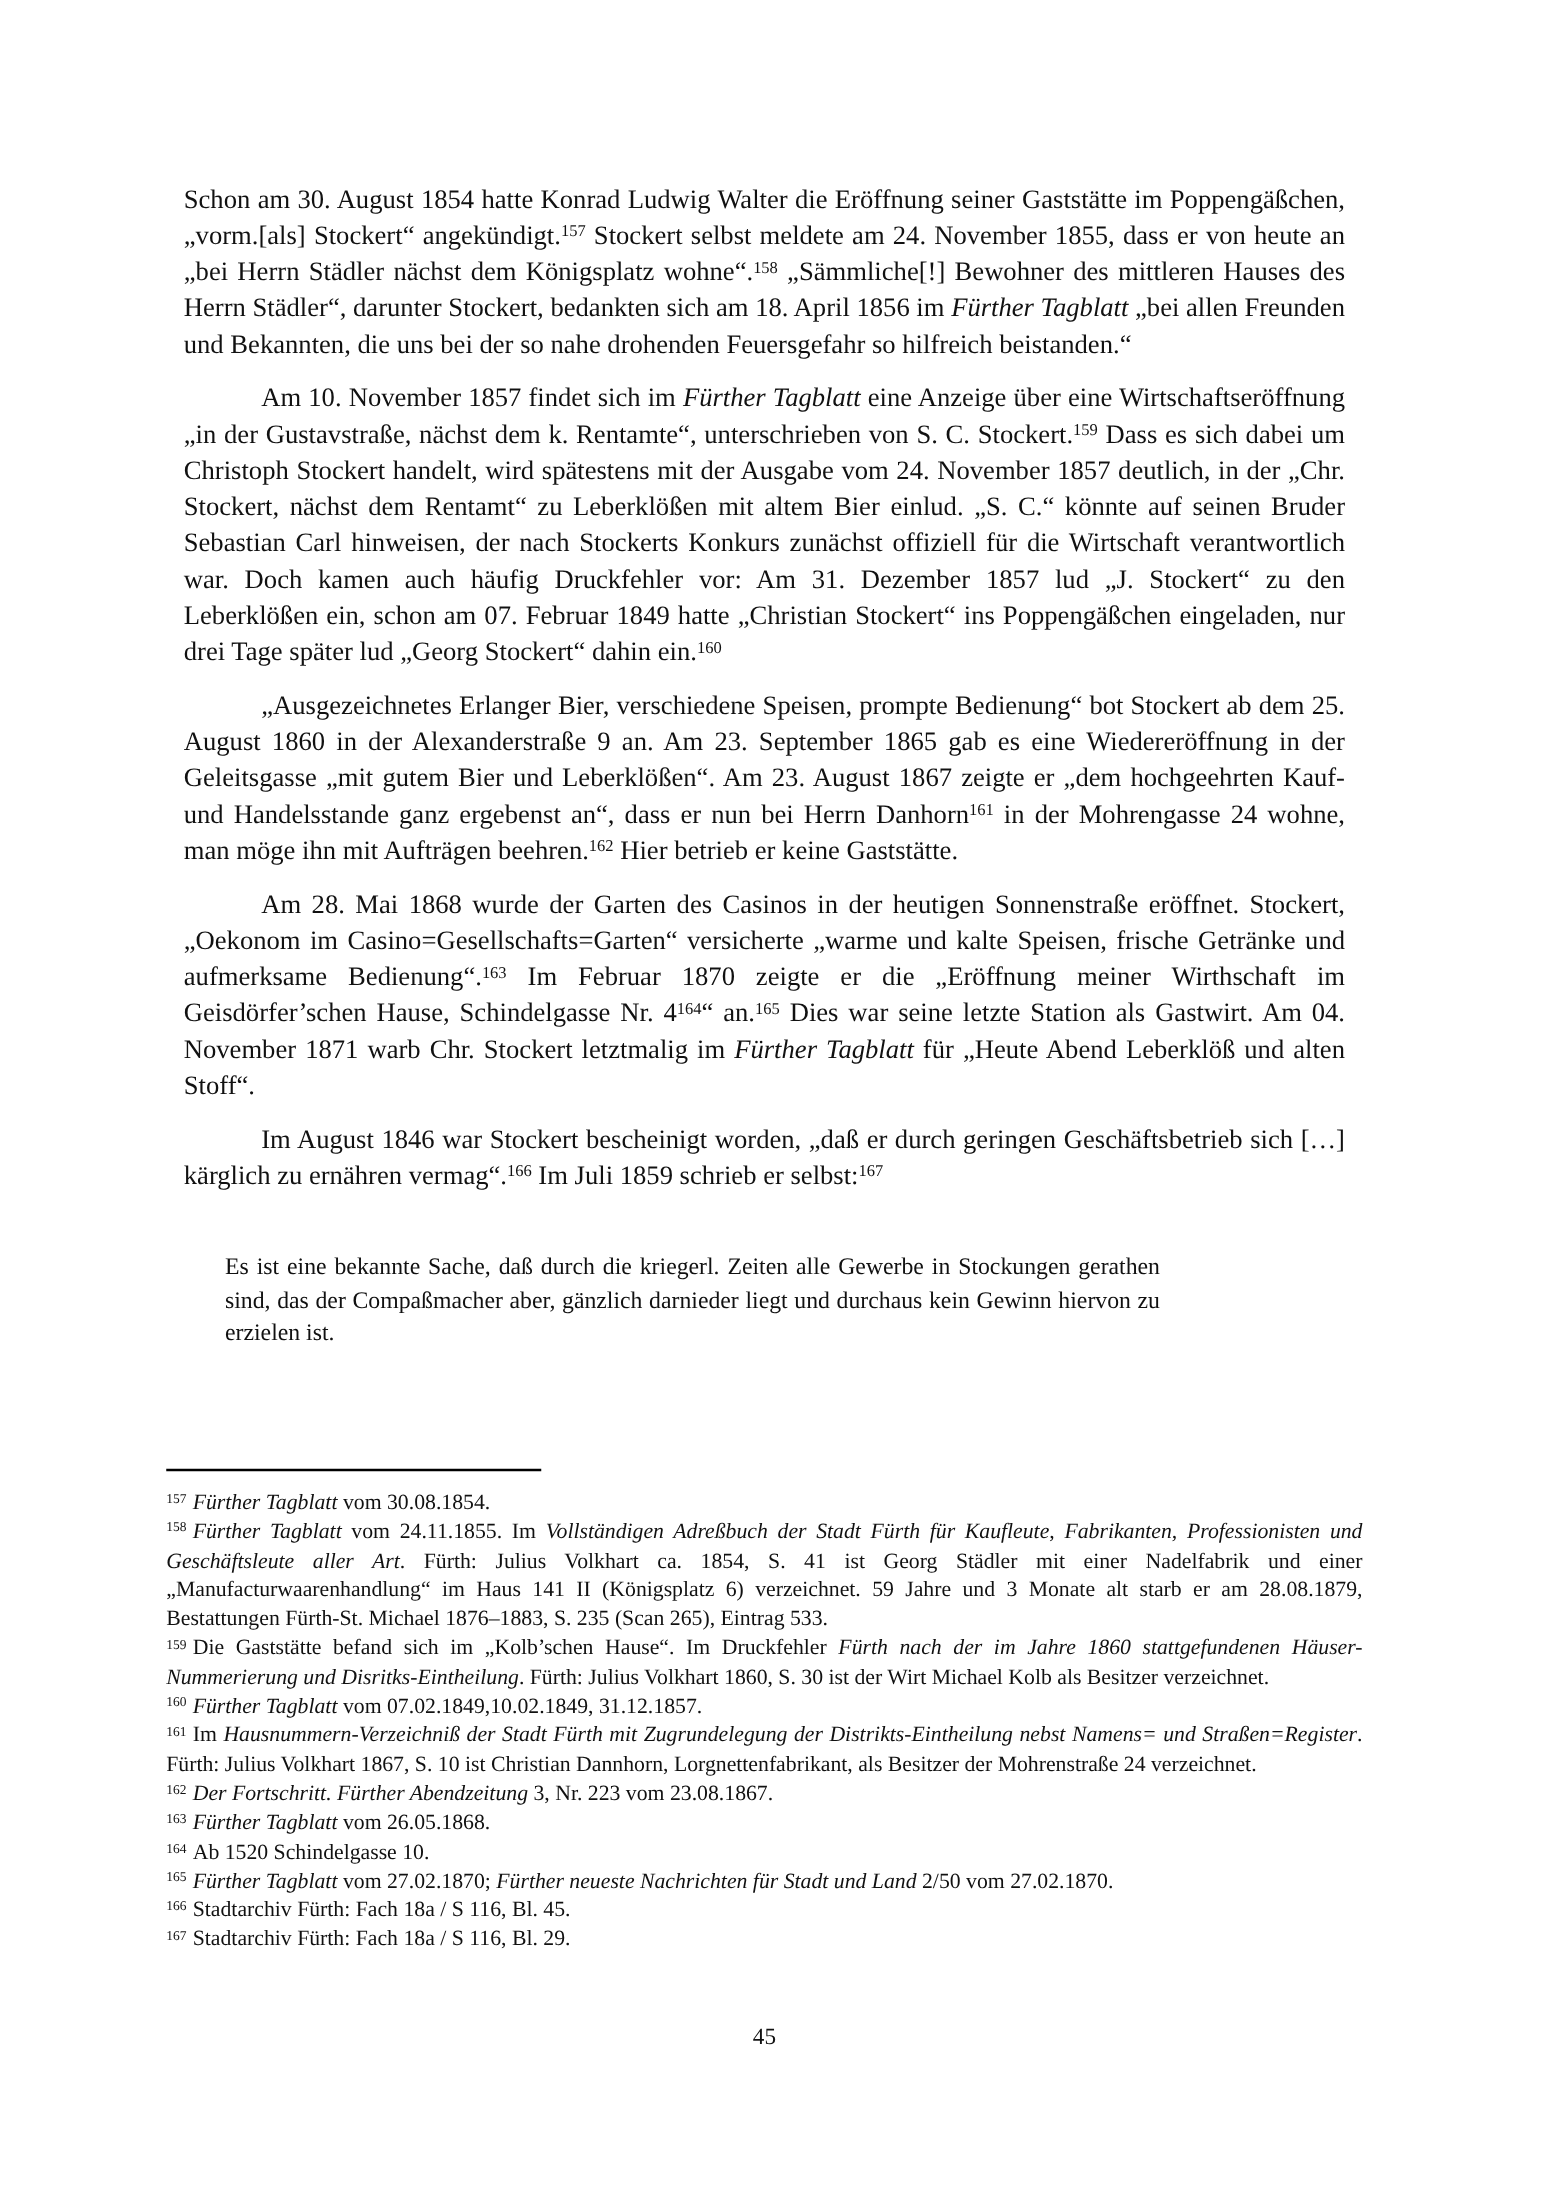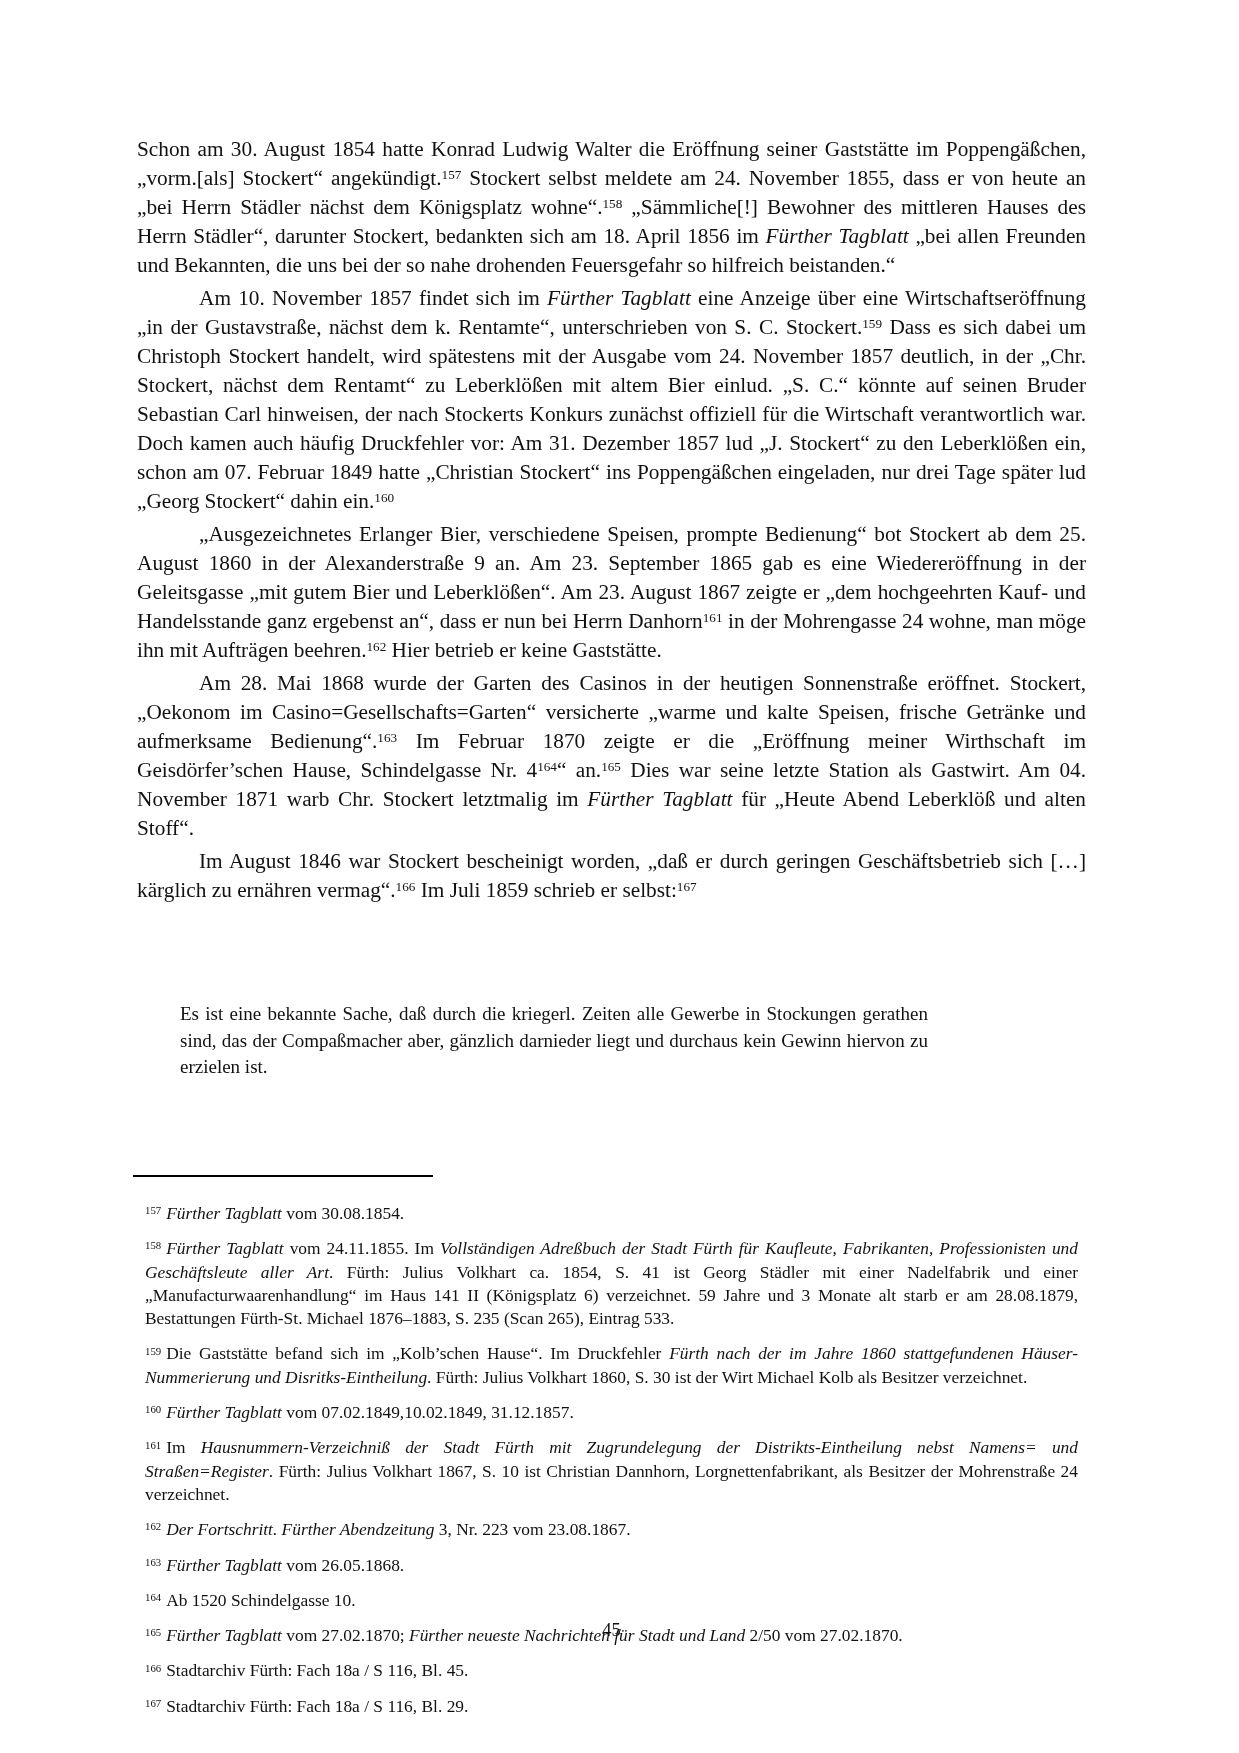--- a/index.html
+++ b/index.html
@@ -12,21 +12,21 @@
     color:#111;
     overflow:hidden;
   }
   .body-text{
     position:absolute;
     left:133px;
     top:131px;
     width:957px;
   }
   .para{
-    margin:4px;
+    margin:14px;
     font-size:21.3px;
     line-height:29px;
     text-align:justify;
     text-justify:inter-word;
   }
   .para.indent{ text-indent:62px; }
   .it{ font-style:italic; }
   sup{
     font-size:0.62em;
     line-height:0;
@@ -51,21 +51,21 @@
     height:2px;
     background:#000;
   }
   .footnotes{
     position:absolute;
     left:133px;
     top:1190px;
     width:957px;
   }
   .footnote{
-    margin:12px;
+    margin:0;
     font-size:17.4px;
     line-height:23.3px;
     text-align:justify;
   }
   .footnote .fn-marker{ margin-right:5px; }
   .page-number{
     position:absolute;
     left:133px;
     top:1620px;
     width:957px;

